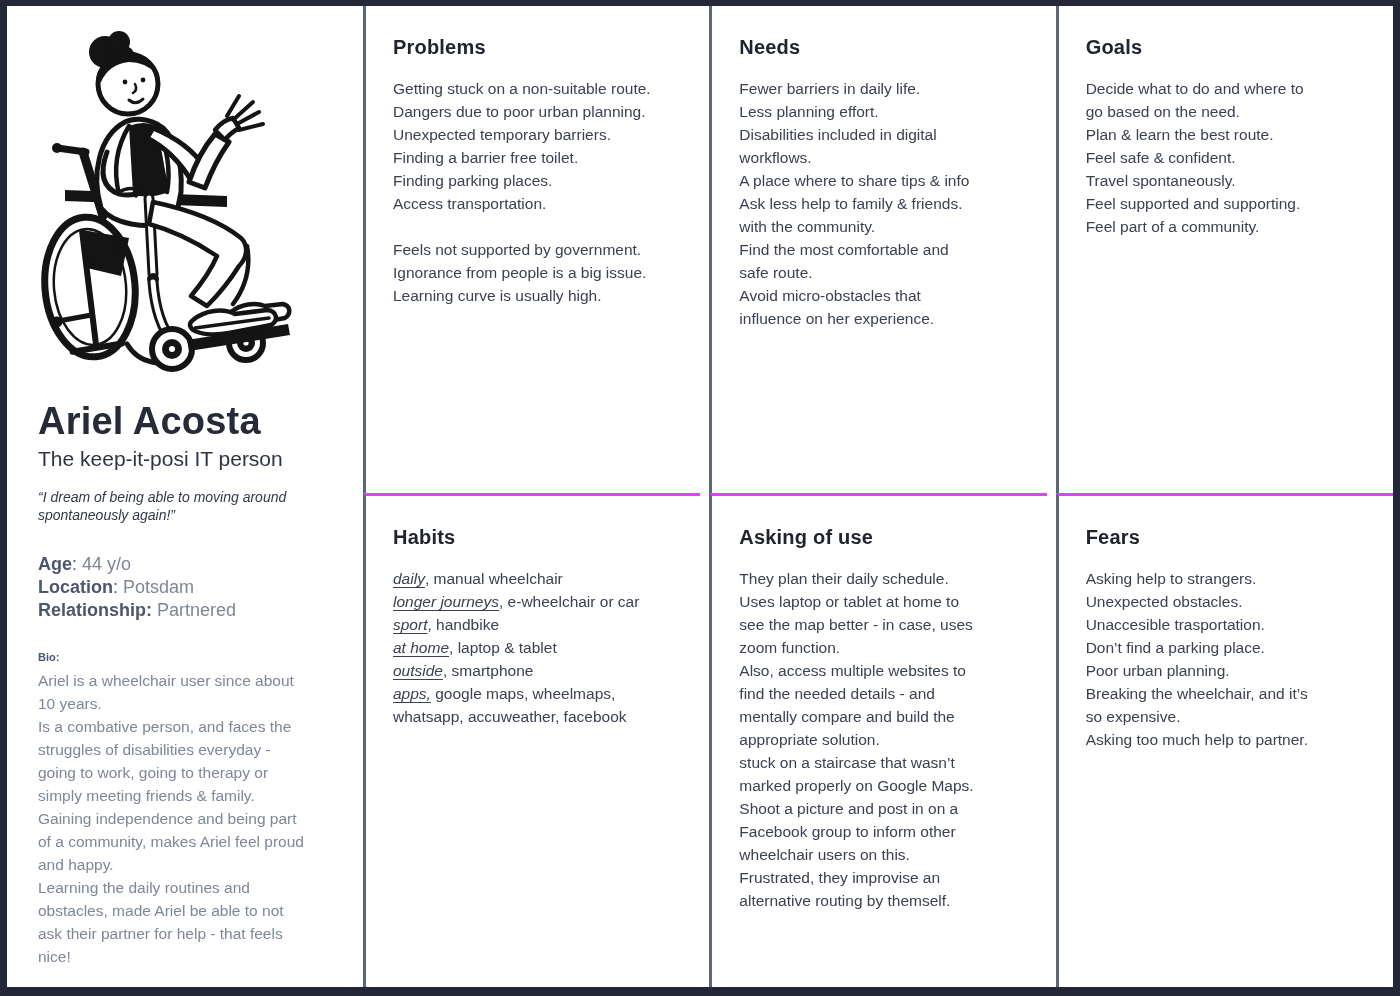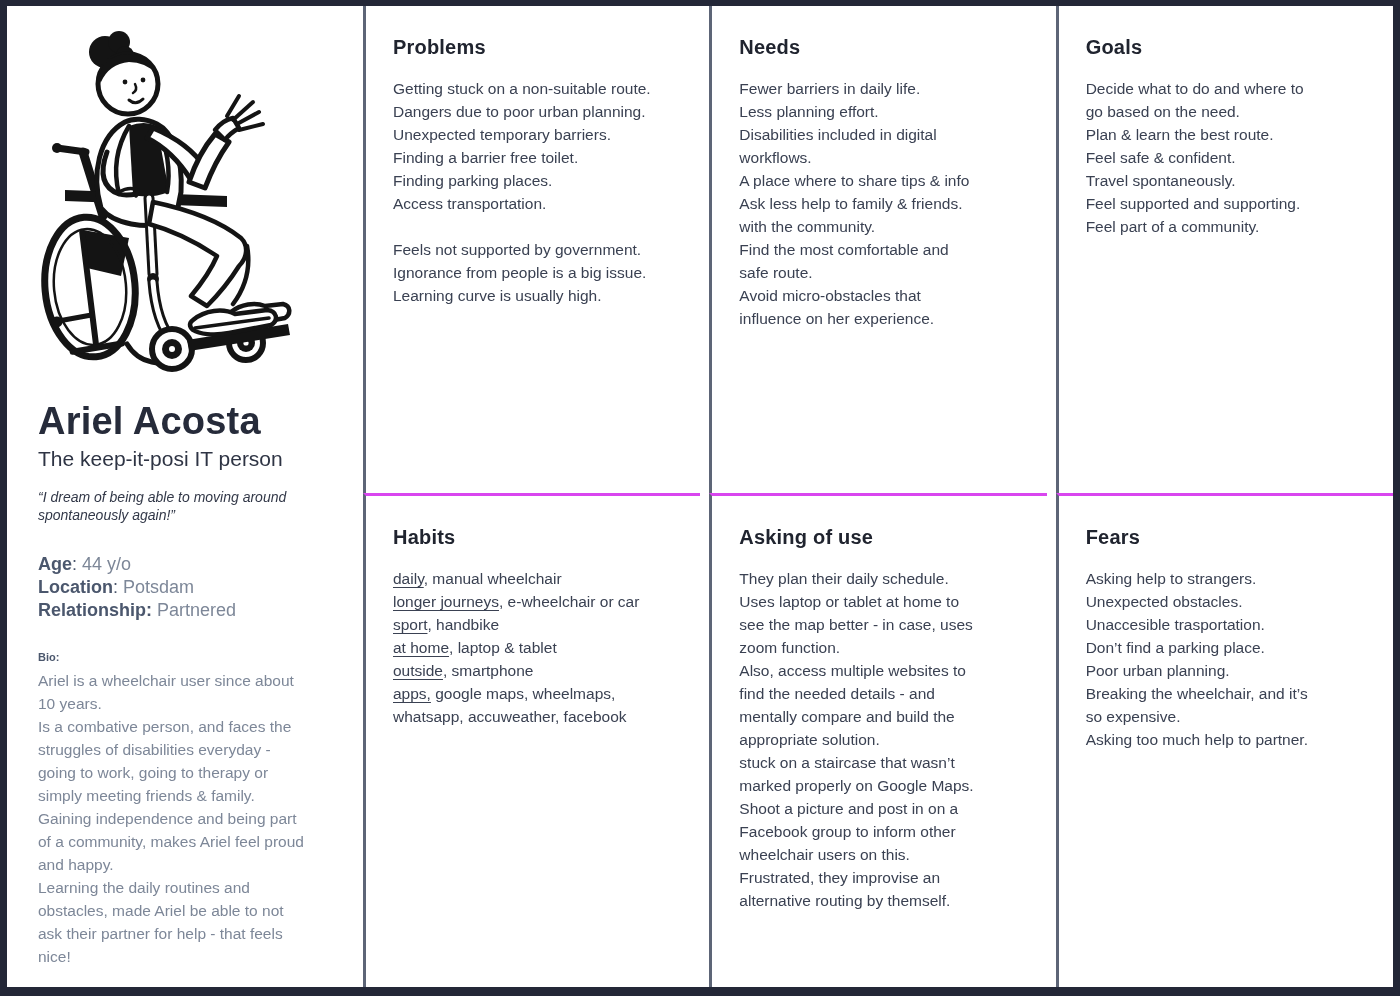--- a/index.html
+++ b/index.html
@@ -26,21 +26,21 @@
   .panel{padding:30px 20px 0 27px;margin-left:9px;}
   .panel-title{
     margin:0 0 15px 0;
     font-size:20px;font-weight:700;color:#20242f;letter-spacing:.2px;
   }
   .panel-body{margin-top:18px;}
   .line{
     font-size:15.5px;color:#3a4152;line-height:23px;min-height:23px;
     white-space:pre-wrap;
   }
-  .u{text-decoration:underline;text-underline-offset:2.5px;}
+  .u{text-decoration:underline;text-underline-offset:2.5px;font-style:italic;}
 
   
   .persona-name{
     margin:20px 0 4px 0;
     font-size:38px;font-weight:700;color:#262b3a;letter-spacing:.2px;
   }
   .persona-tagline{font-size:21px;color:#2e3444;}
   .persona-quote{margin-top:17px;max-width:290px;}
   .persona-quote .line{font-size:14px;font-style:italic;color:#323848;line-height:18px;min-height:18px;}
   .attrs{margin-top:29px;}

